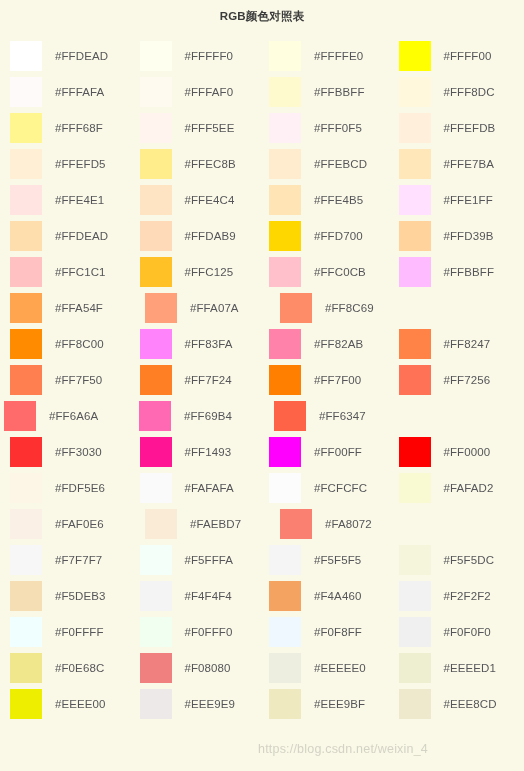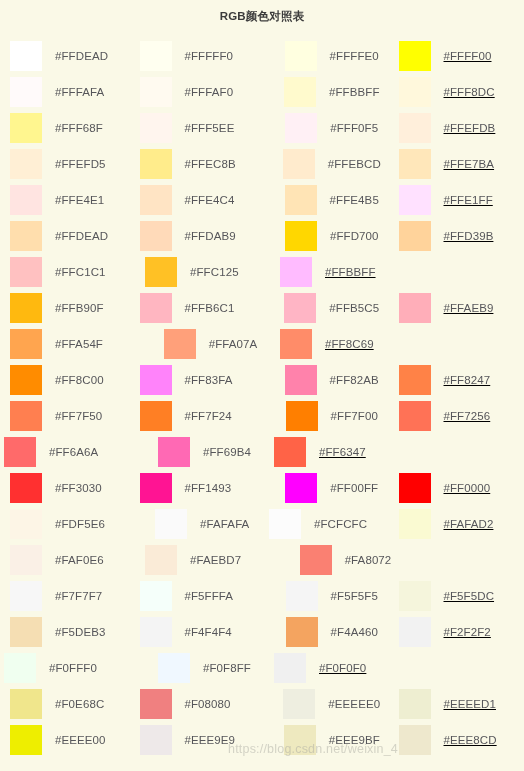--- a/index.html
+++ b/index.html
@@ -36,37 +36,37 @@
   }
   .color-cell {
     width: 131px;
     height: 36px;
     display: flex;
     align-items: center;
     box-sizing: border-box;
   }
   .color-cell.c0 { margin-left: 10px; }
   .color-cell.c1 { margin-left: 4px; }
-  .color-cell.c2 { margin-left: 4px; justify-content: center; }
-  .color-cell.c3 { margin-left: 4px; text-decoration: underline; }
+  .color-cell.c2 { margin-left: 4px; }
+  .color-cell.c3 { margin-left: 4px; }
   .swatch {
     width: 32px;
     height: 30px;
     flex: 0 0 32px;
   }
   .hexlabel {
     font-size: 11.5px;
     color: #56565a;
     margin-left: 13px;
     white-space: nowrap;
     letter-spacing: 0.1px;
   }
   #watermark {
     position: absolute;
-    left: 228px;
+    left: 258px;
     top: 742px;
     font-size: 12.5px;
     color: rgba(170,170,160,0.48);
     font-family: "Liberation Sans", "DejaVu Sans", sans-serif;
     white-space: nowrap;
     pointer-events: none;
     letter-spacing: 0.2px;
   }
 </style>
 </head>
@@ -185,45 +185,31 @@
     </div>
     <div class="color-row">
       <div class="color-cell c0">
         <div class="swatch" style="background: rgb(255, 193, 193);"></div>
         <div class="hexlabel">#FFC1C1</div>
       </div>
       <div class="color-cell c1">
         <div class="swatch" style="background: rgb(255, 193, 37);"></div>
         <div class="hexlabel">#FFC125</div>
       </div>
+      <div class="color-cell c2">
+        <div class="swatch" style="background: rgb(255, 192, 203);"></div>
+        <div class="hexlabel">#FFC0CB</div>
+      </div>
       <div class="color-cell c3">
         <div class="swatch" style="background: rgb(255, 187, 255);"></div>
         <div class="hexlabel">#FFBBFF</div>
       </div>
     </div>
     <div class="color-row">
       <div class="color-cell c0">
-        <div class="swatch" style="background: rgb(255, 185, 15);"></div>
-        <div class="hexlabel">#FFB90F</div>
-      </div>
-      <div class="color-cell c1">
-        <div class="swatch" style="background: rgb(255, 182, 193);"></div>
-        <div class="hexlabel">#FFB6C1</div>
-      </div>
-      <div class="color-cell c2">
-        <div class="swatch" style="background: rgb(255, 181, 197);"></div>
-        <div class="hexlabel">#FFB5C5</div>
-      </div>
-      <div class="color-cell c3">
-        <div class="swatch" style="background: rgb(255, 174, 185);"></div>
-        <div class="hexlabel">#FFAEB9</div>
-      </div>
-    </div>
-    <div class="color-row">
-      <div class="color-cell c0">
         <div class="swatch" style="background: rgb(255, 165, 79);"></div>
         <div class="hexlabel">#FFA54F</div>
       </div>
       <div class="color-cell c2">
         <div class="swatch" style="background: rgb(255, 160, 122);"></div>
         <div class="hexlabel">#FFA07A</div>
       </div>
       <div class="color-cell c3">
         <div class="swatch" style="background: rgb(255, 140, 105);"></div>
         <div class="hexlabel">#FF8C69</div>
@@ -359,20 +345,24 @@
       <div class="color-cell c2">
         <div class="swatch" style="background: rgb(244, 164, 96);"></div>
         <div class="hexlabel">#F4A460</div>
       </div>
       <div class="color-cell c3">
         <div class="swatch" style="background: rgb(242, 242, 242);"></div>
         <div class="hexlabel">#F2F2F2</div>
       </div>
     </div>
     <div class="color-row">
+      <div class="color-cell c0">
+        <div class="swatch" style="background: rgb(240, 255, 255);"></div>
+        <div class="hexlabel">#F0FFFF</div>
+      </div>
       <div class="color-cell c1">
         <div class="swatch" style="background: rgb(240, 255, 240);"></div>
         <div class="hexlabel">#F0FFF0</div>
       </div>
       <div class="color-cell c2">
         <div class="swatch" style="background: rgb(240, 248, 255);"></div>
         <div class="hexlabel">#F0F8FF</div>
       </div>
       <div class="color-cell c3">
         <div class="swatch" style="background: rgb(240, 240, 240);"></div>

